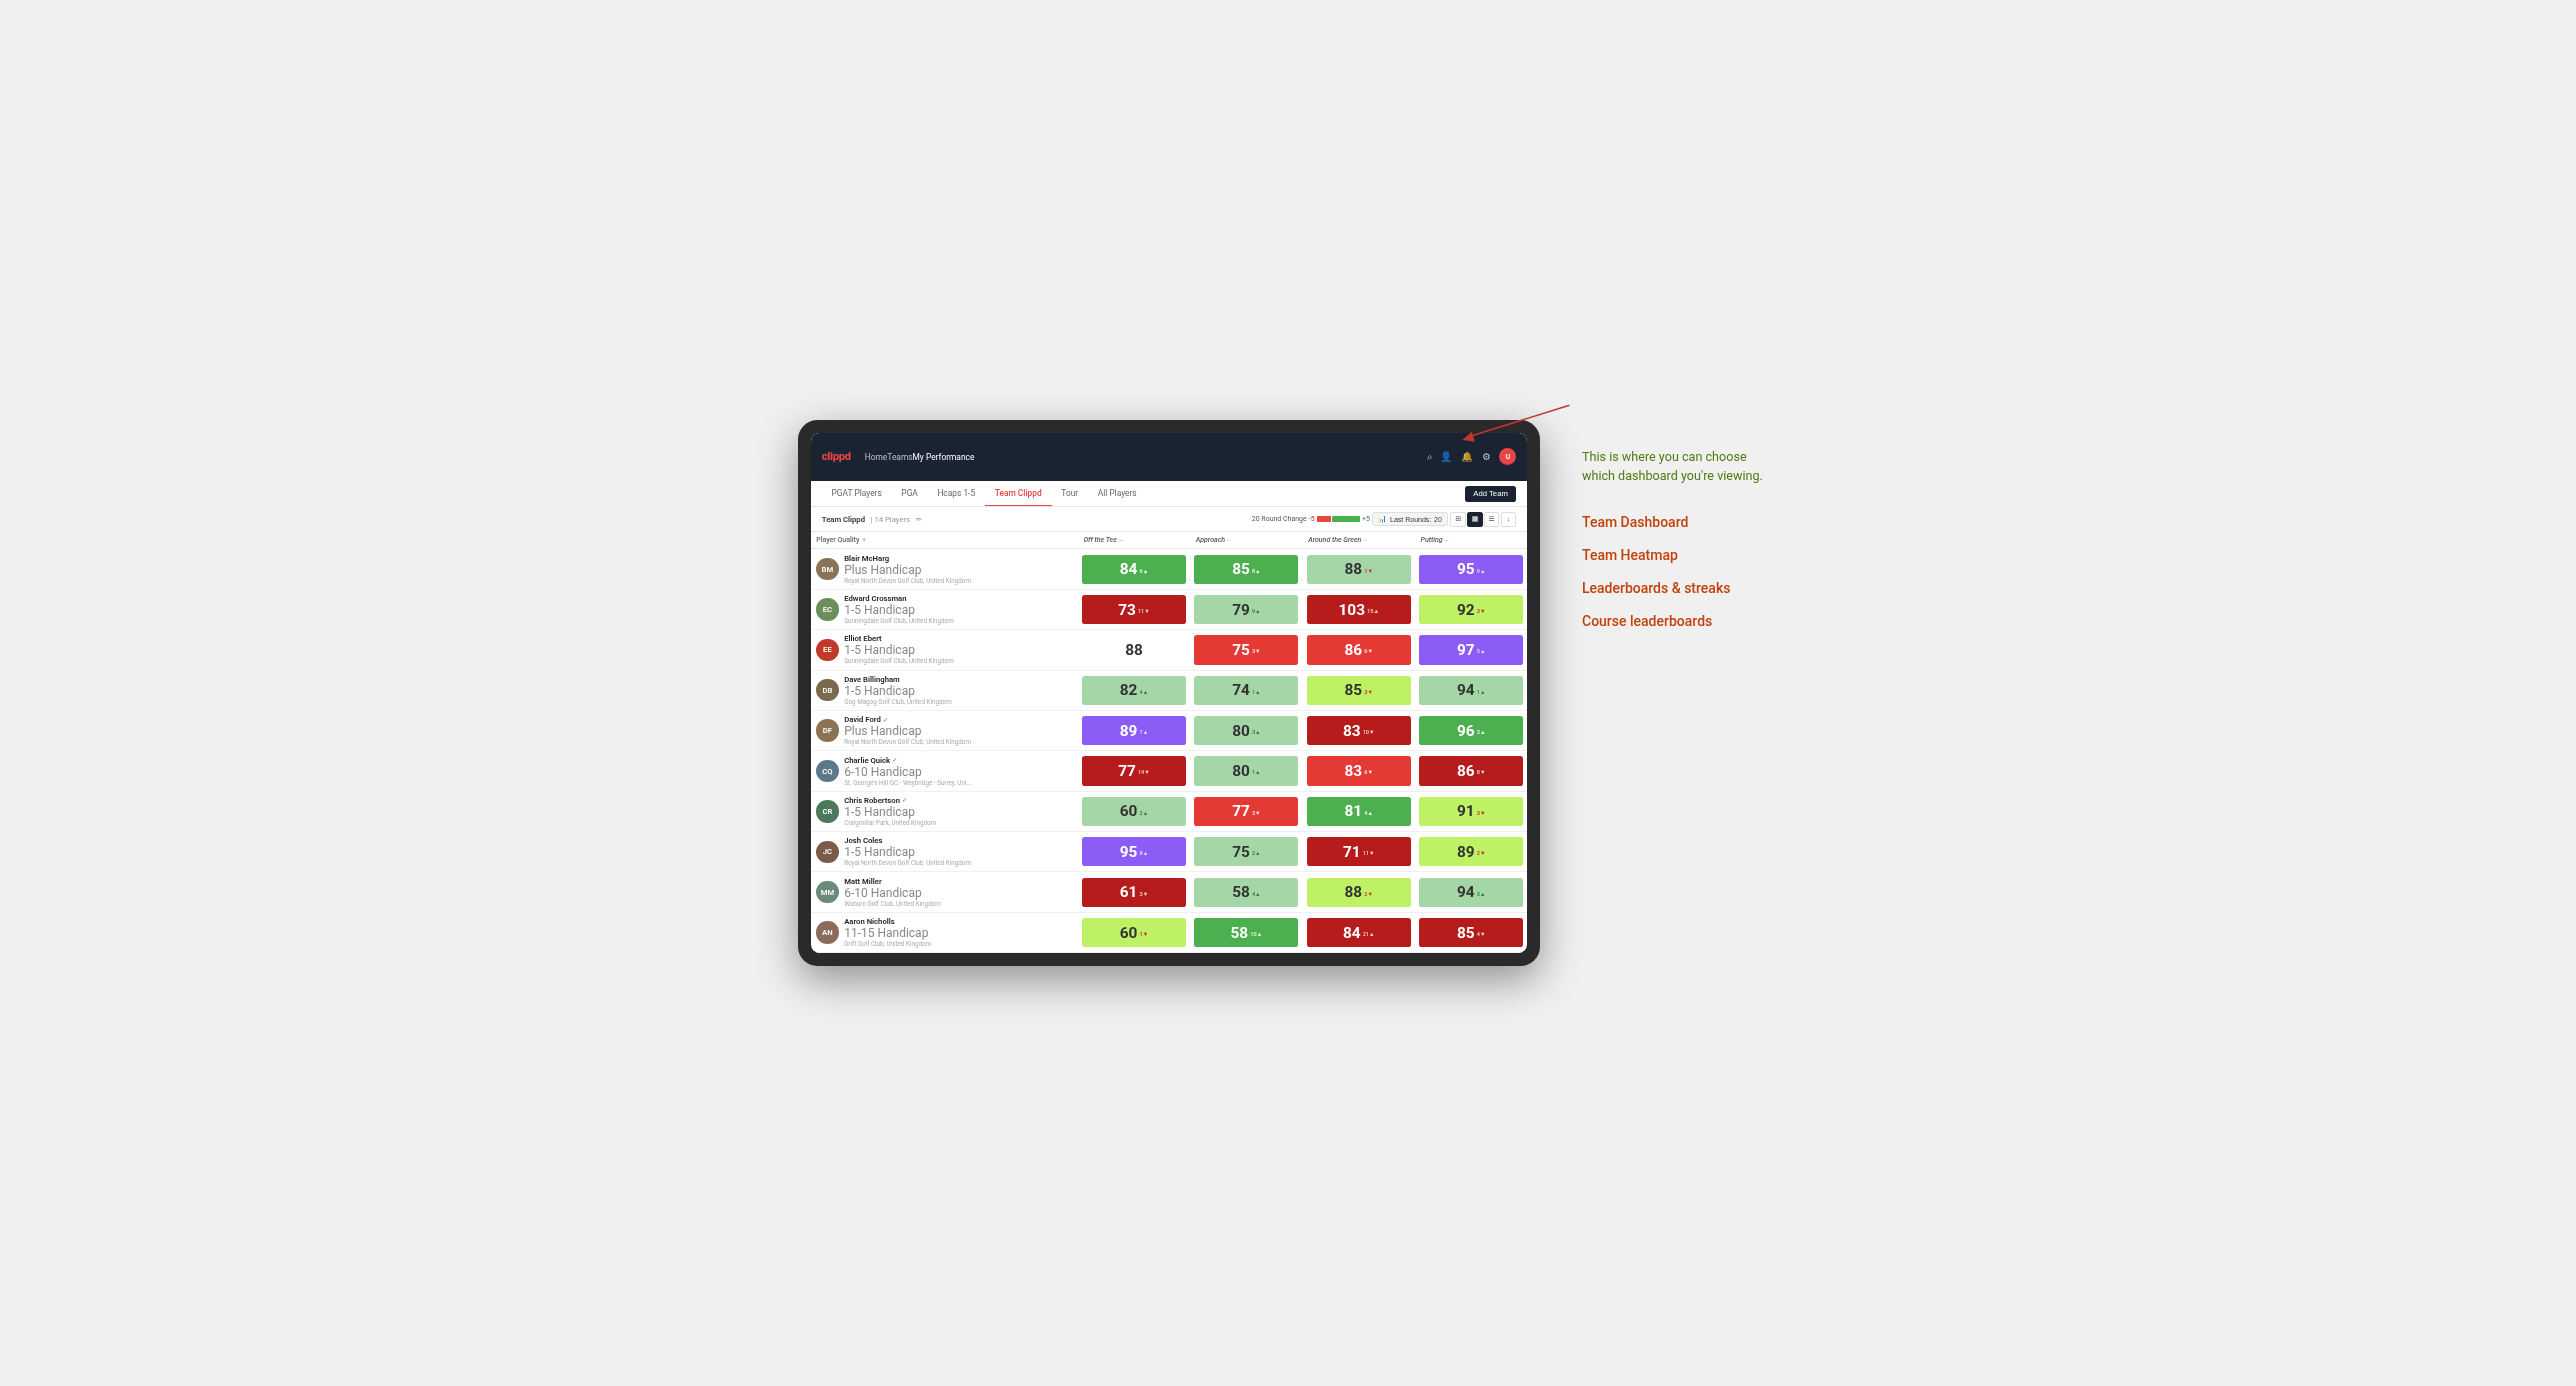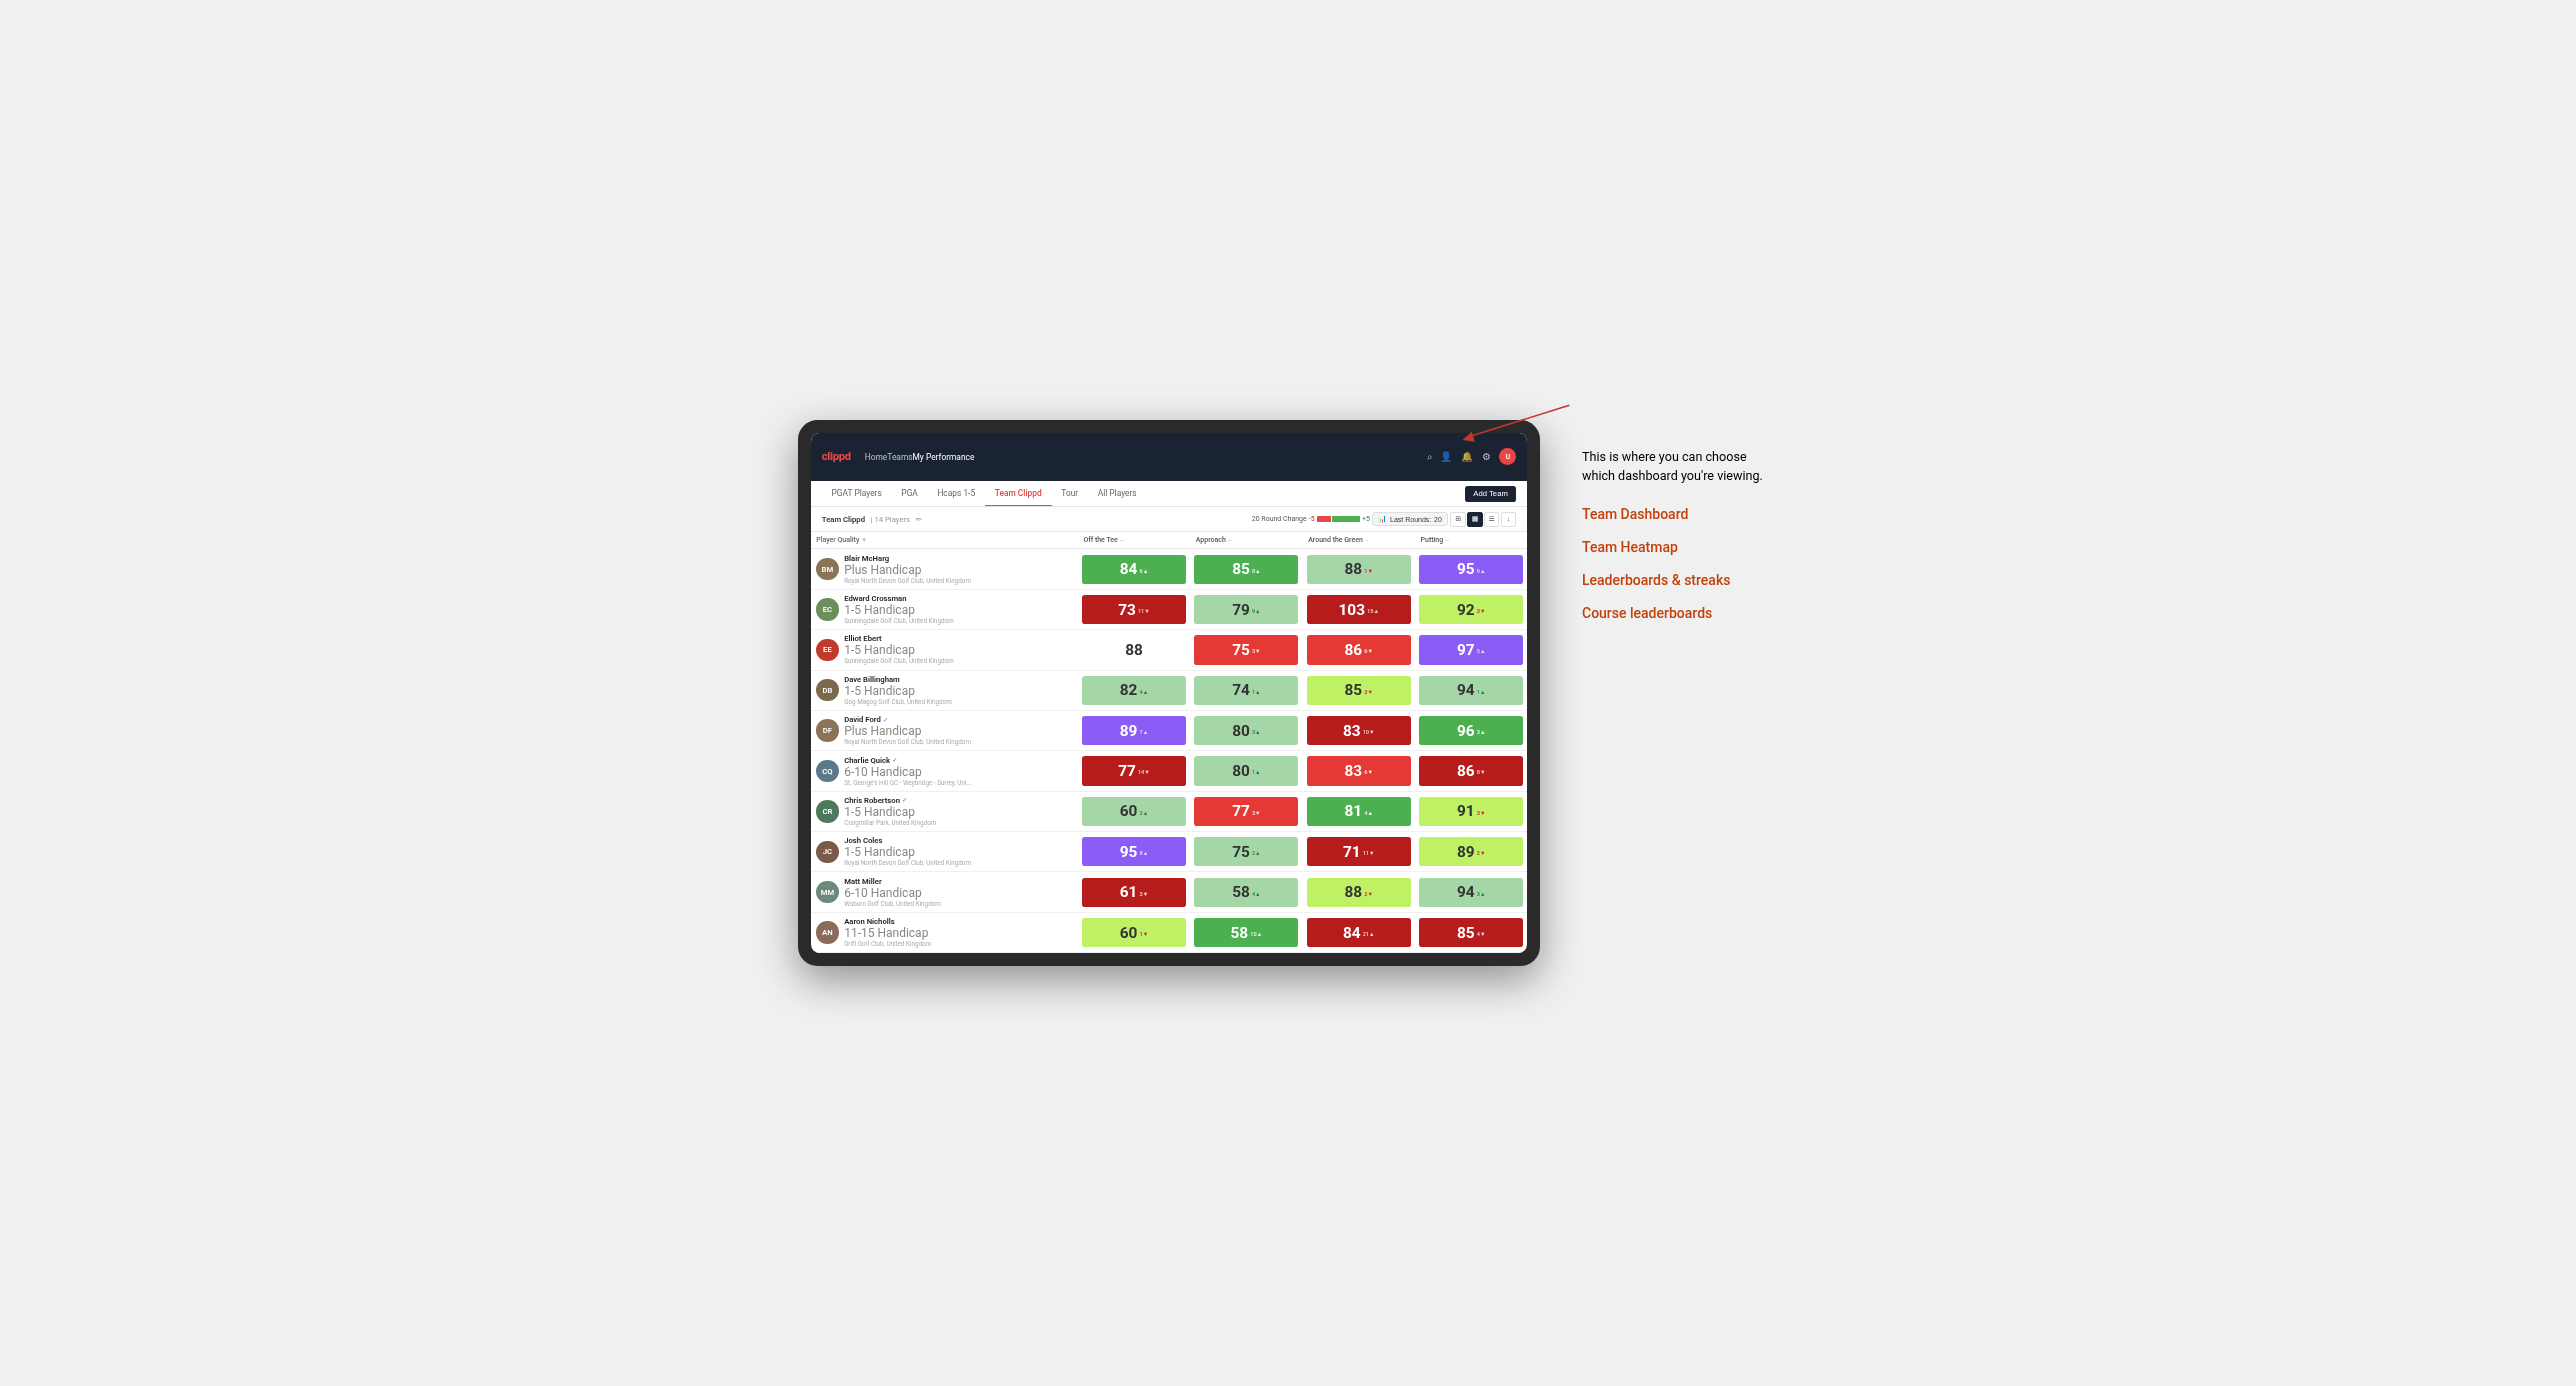--- a/index.html
+++ b/index.html
@@ -252,20 +252,21 @@
 
     .th-category {
       text-align: center;
       width: 70px;
     }
 
     .th-category .cat-label {
       font-size: 7px;
       color: #555;
       font-weight: 500;
+      font-style: italic;
     }
 
     .player-row td {
       border-bottom: 0.7px solid #f0f0f0;
       vertical-align: middle;
     }
 
     .player-info-cell {
       padding: 4.2px 5.6px;
       display: flex;
@@ -386,23 +387,23 @@
     
     .annotation-panel {
       width: 196px;
       flex-shrink: 0;
       padding-top: 28px;
       position: relative;
     }
 
     .annotation-text {
       font-size: 12.6px;
-      color: #000000;
+      color: #4d7c0f;
       line-height: 1.5;
-      margin-bottom: 20px;
+      margin-bottom: 28px;
     }
 
     .annotation-items {
       display: flex;
       flex-direction: column;
       gap: 17px;
     }
 
     .annotation-item {
       font-size: 14px;

